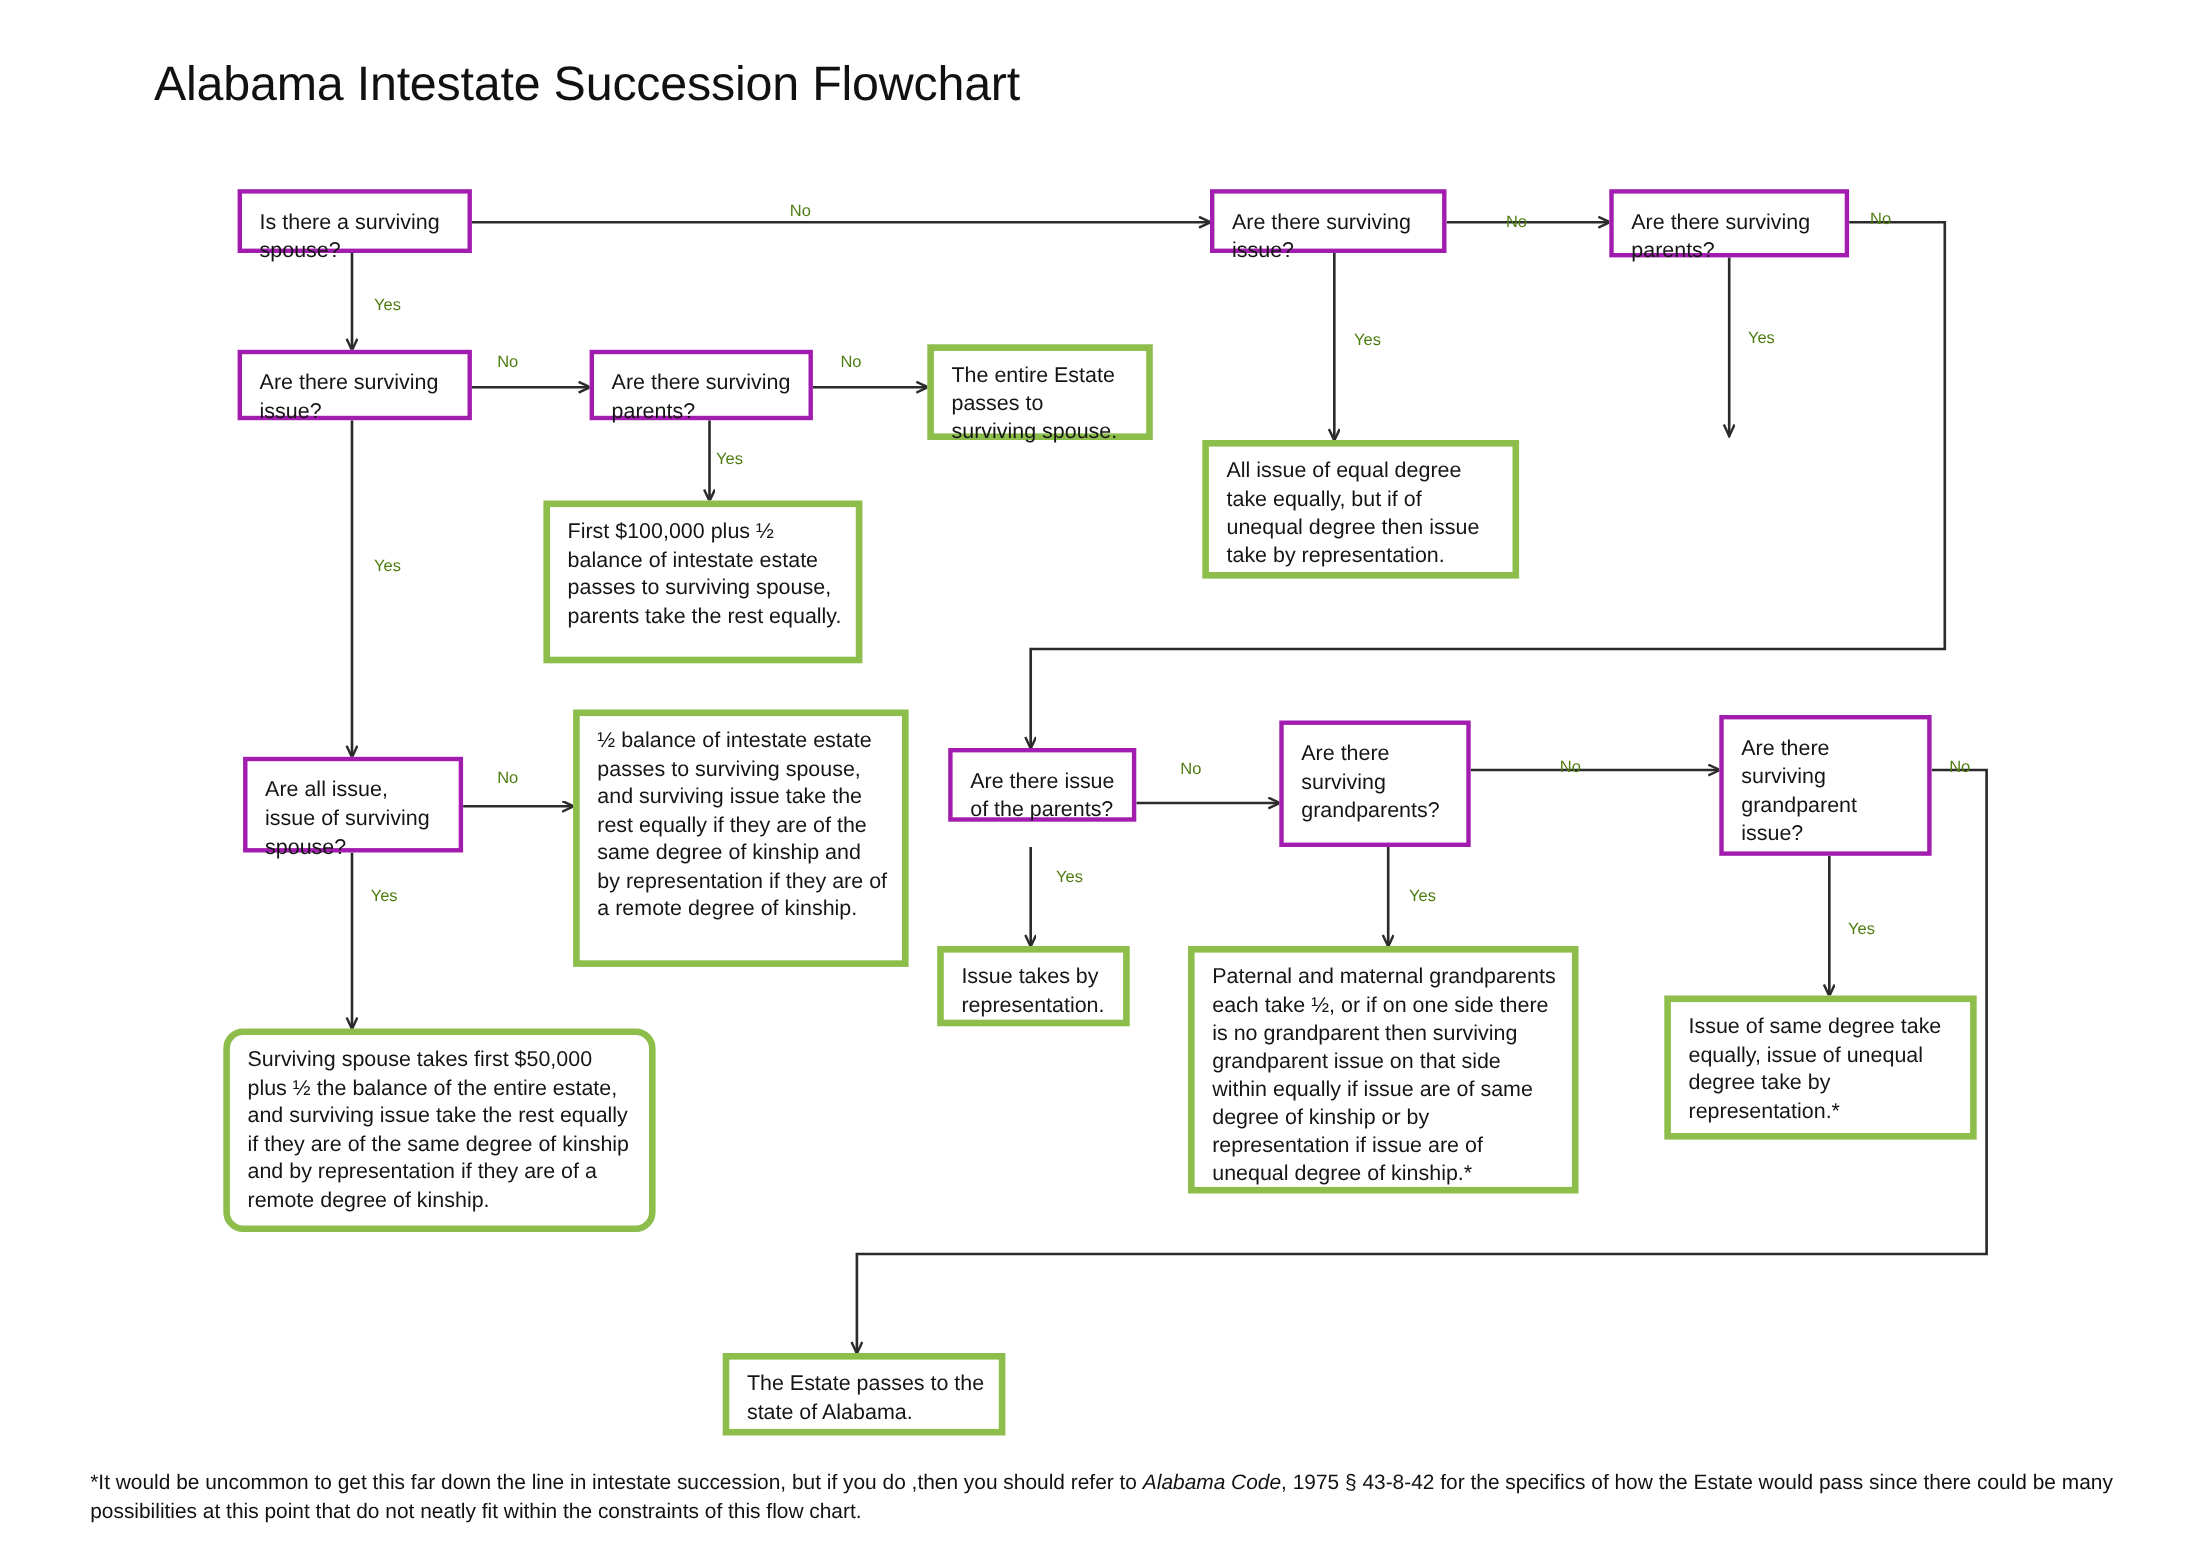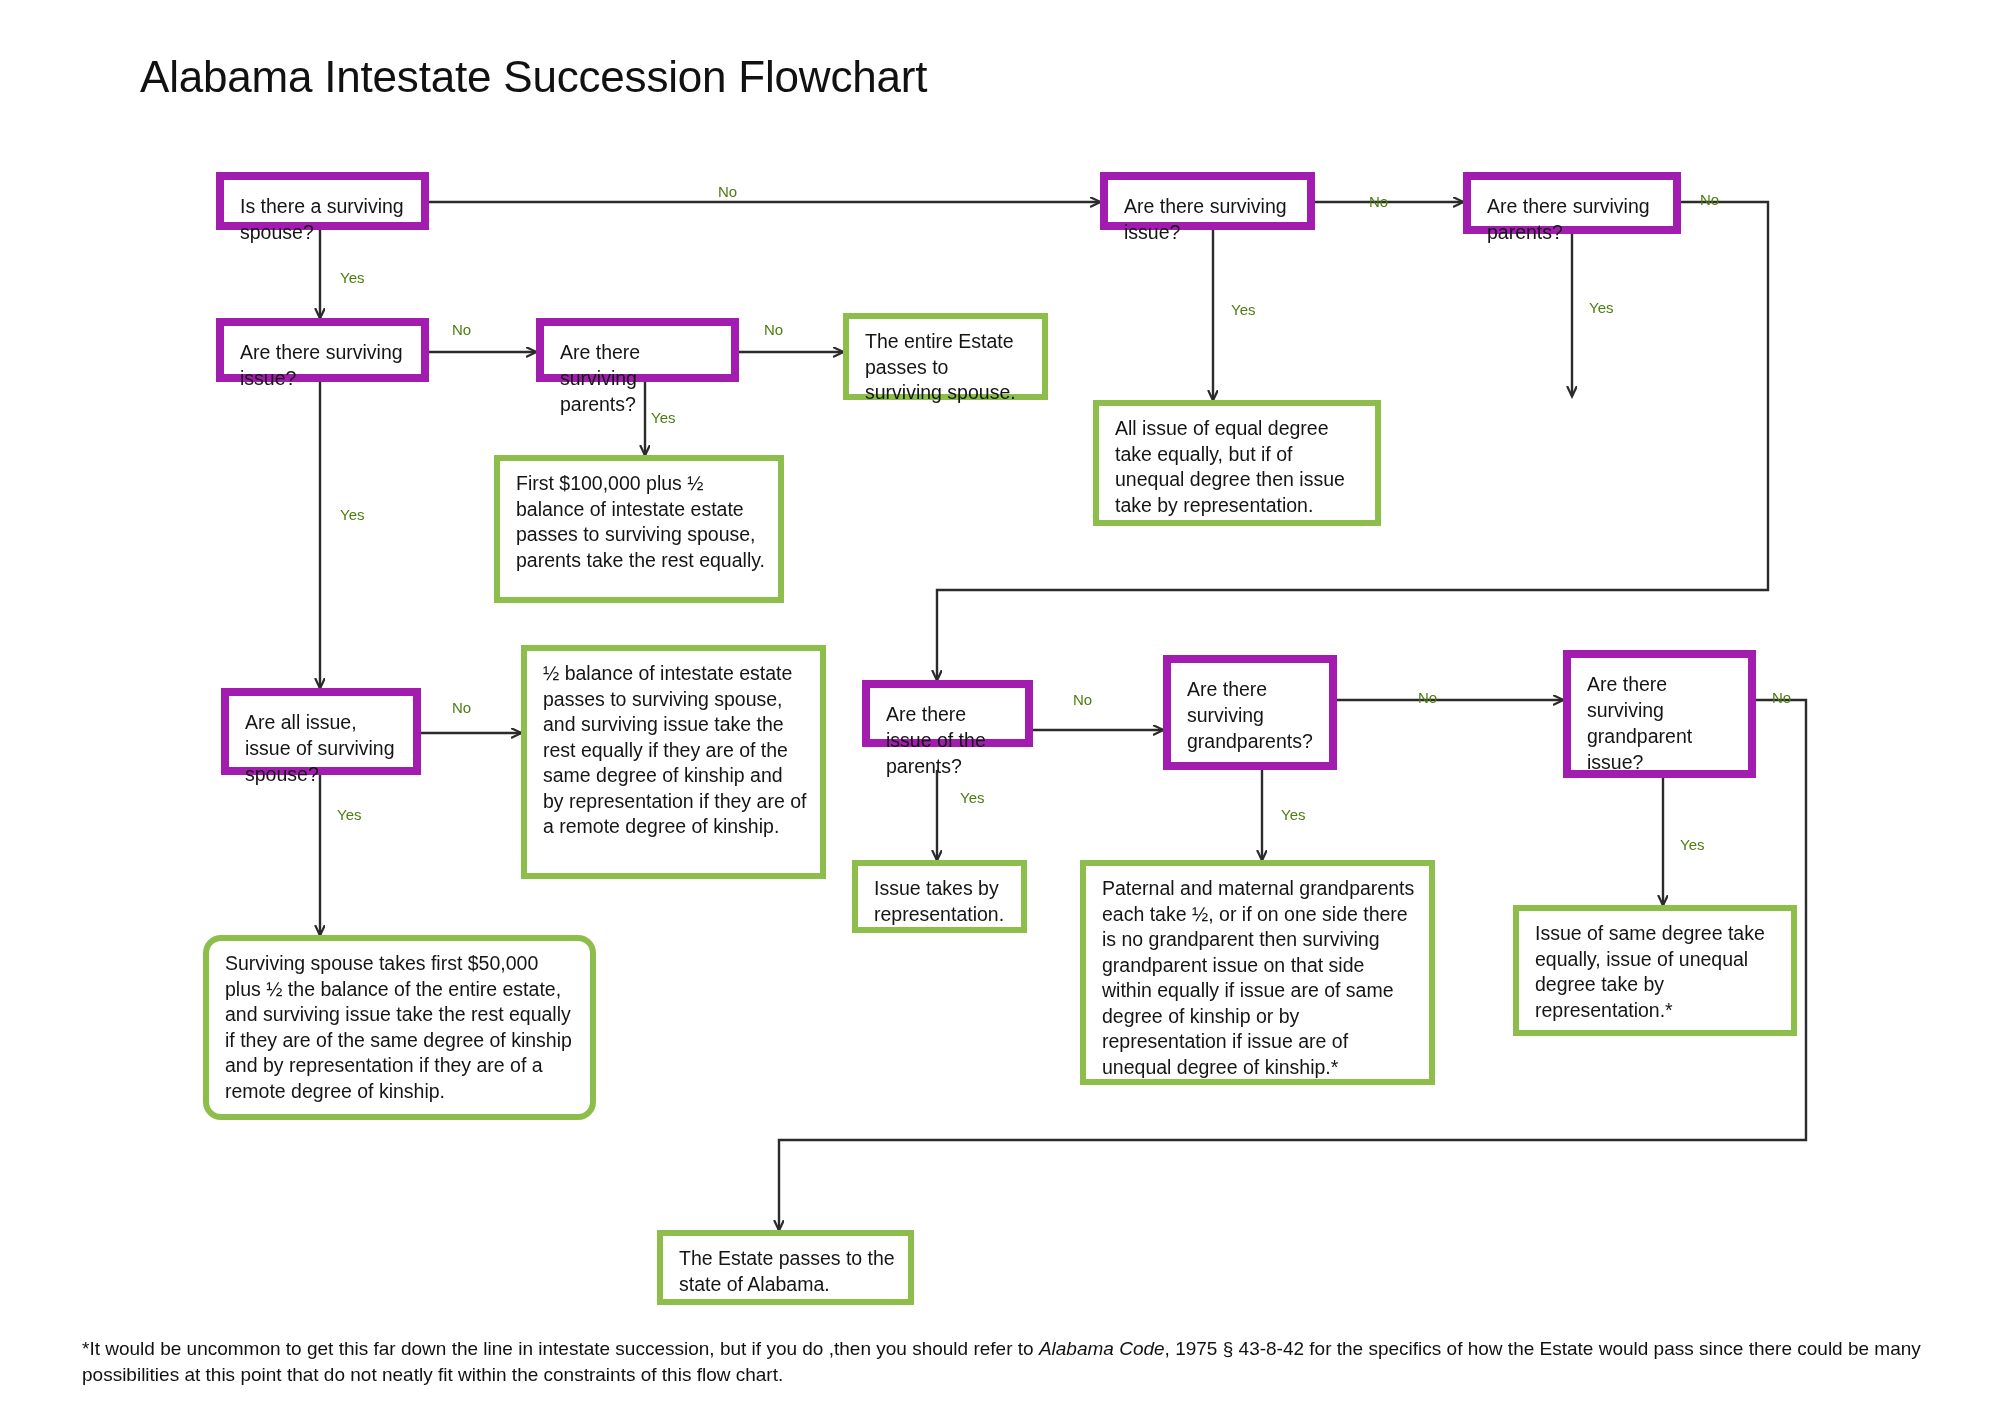--- a/index.html
+++ b/index.html
@@ -35,21 +35,21 @@
     color: #111111;
     white-space: nowrap;
   }
   .node {
     position: absolute;
     box-sizing: border-box;
     background: #ffffff;
     display: block;
   }
   .decision {
-    border: 8px solid #a21caf;
+    border: 4px solid #a21caf;
     padding: 13px 14px 10px 16px;
   }
   .terminal {
     border: 6px solid #8DBE4B;
     padding: 10px 12px 10px 16px;
   }
   .node .txt {
     font-size: 19.5px;
     line-height: 26px;
     color: #151515;

